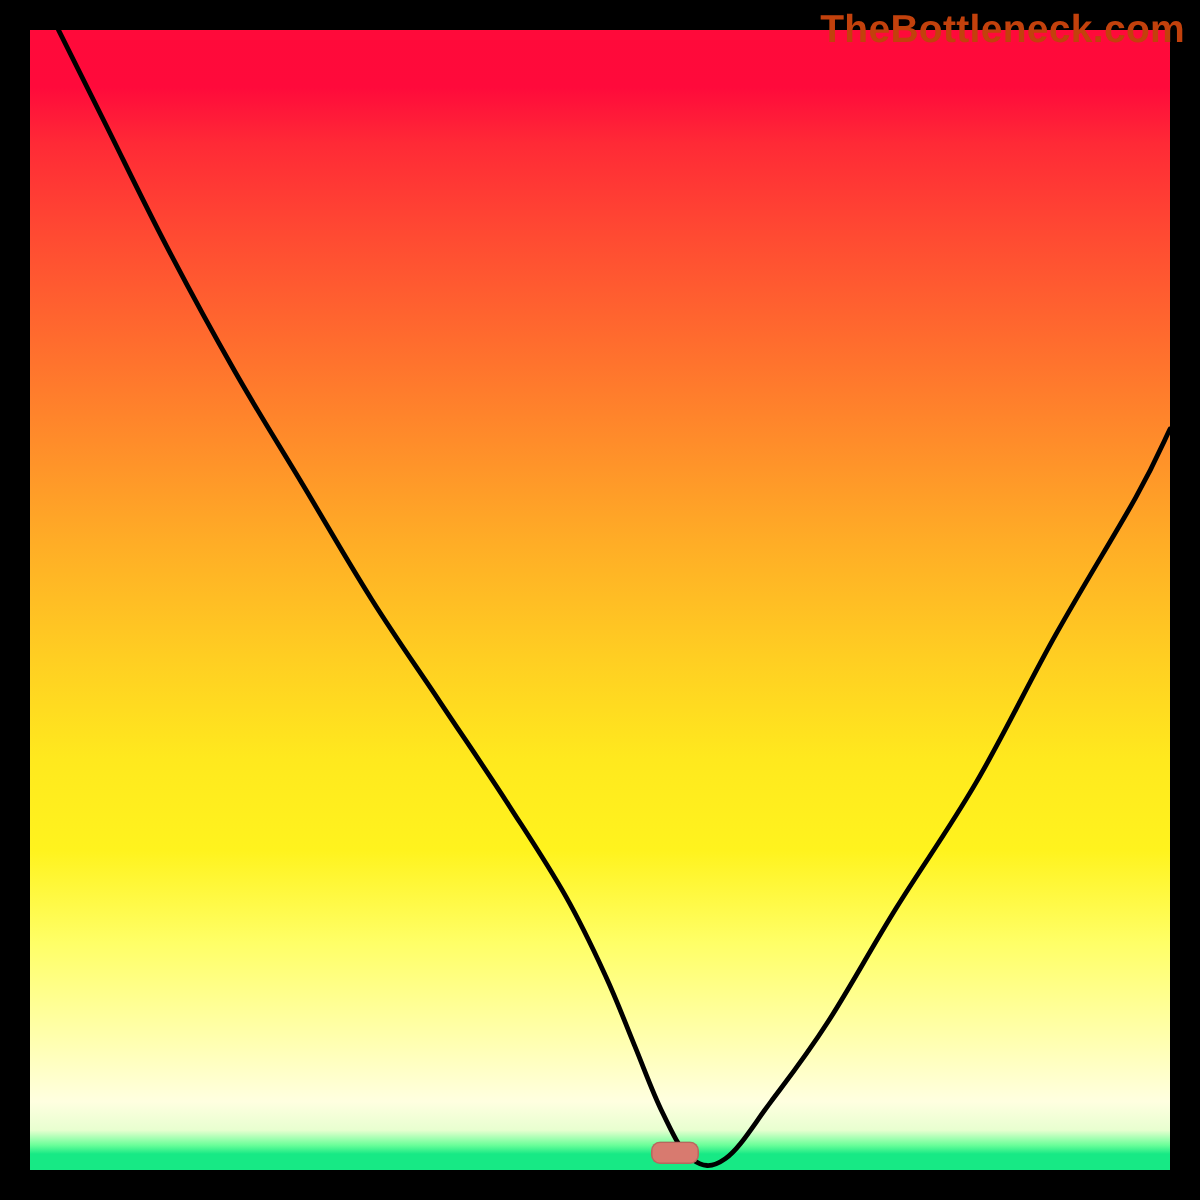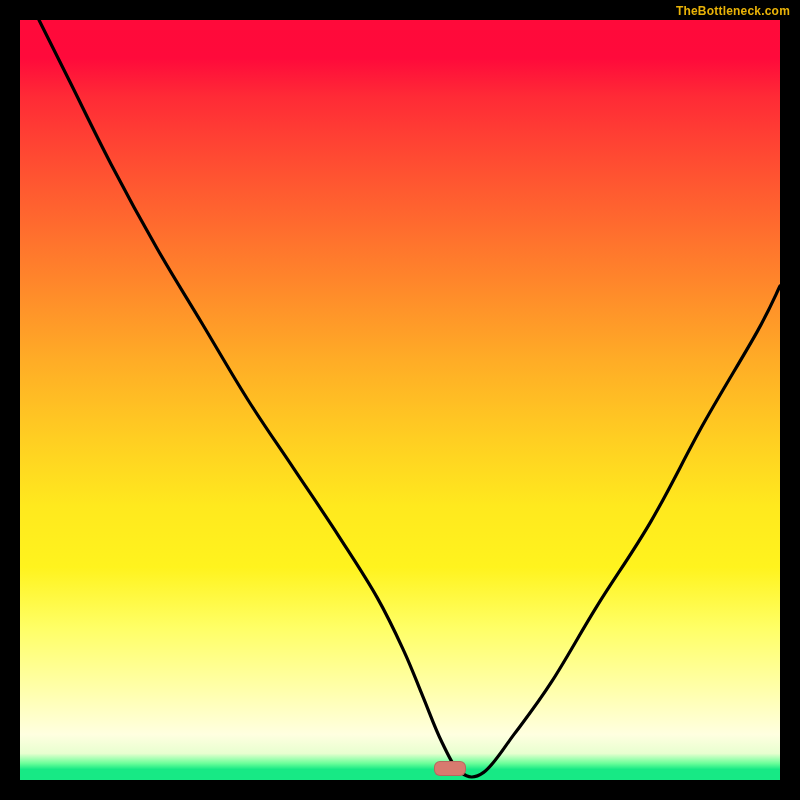--- a/index.html
+++ b/index.html
@@ -58,22 +58,22 @@
     width: 30px;
     height: 13px;
     border-radius: 6px;
     background: #d87a6f;
     border: 1px solid rgba(0,0,0,0.15);
   }
   .watermark {
     position: absolute;
     top: 4px;
     right: 10px;
-    color: #eab308;
-    font-size: 12px;
+    color: #c2410c;
+    font-size: 26px;
     font-weight: 600;
     letter-spacing: 0.2px;
   }
 </style>
 </head>
 <body>
 
 <div class="frame">
 
   <div class="plot-area">

